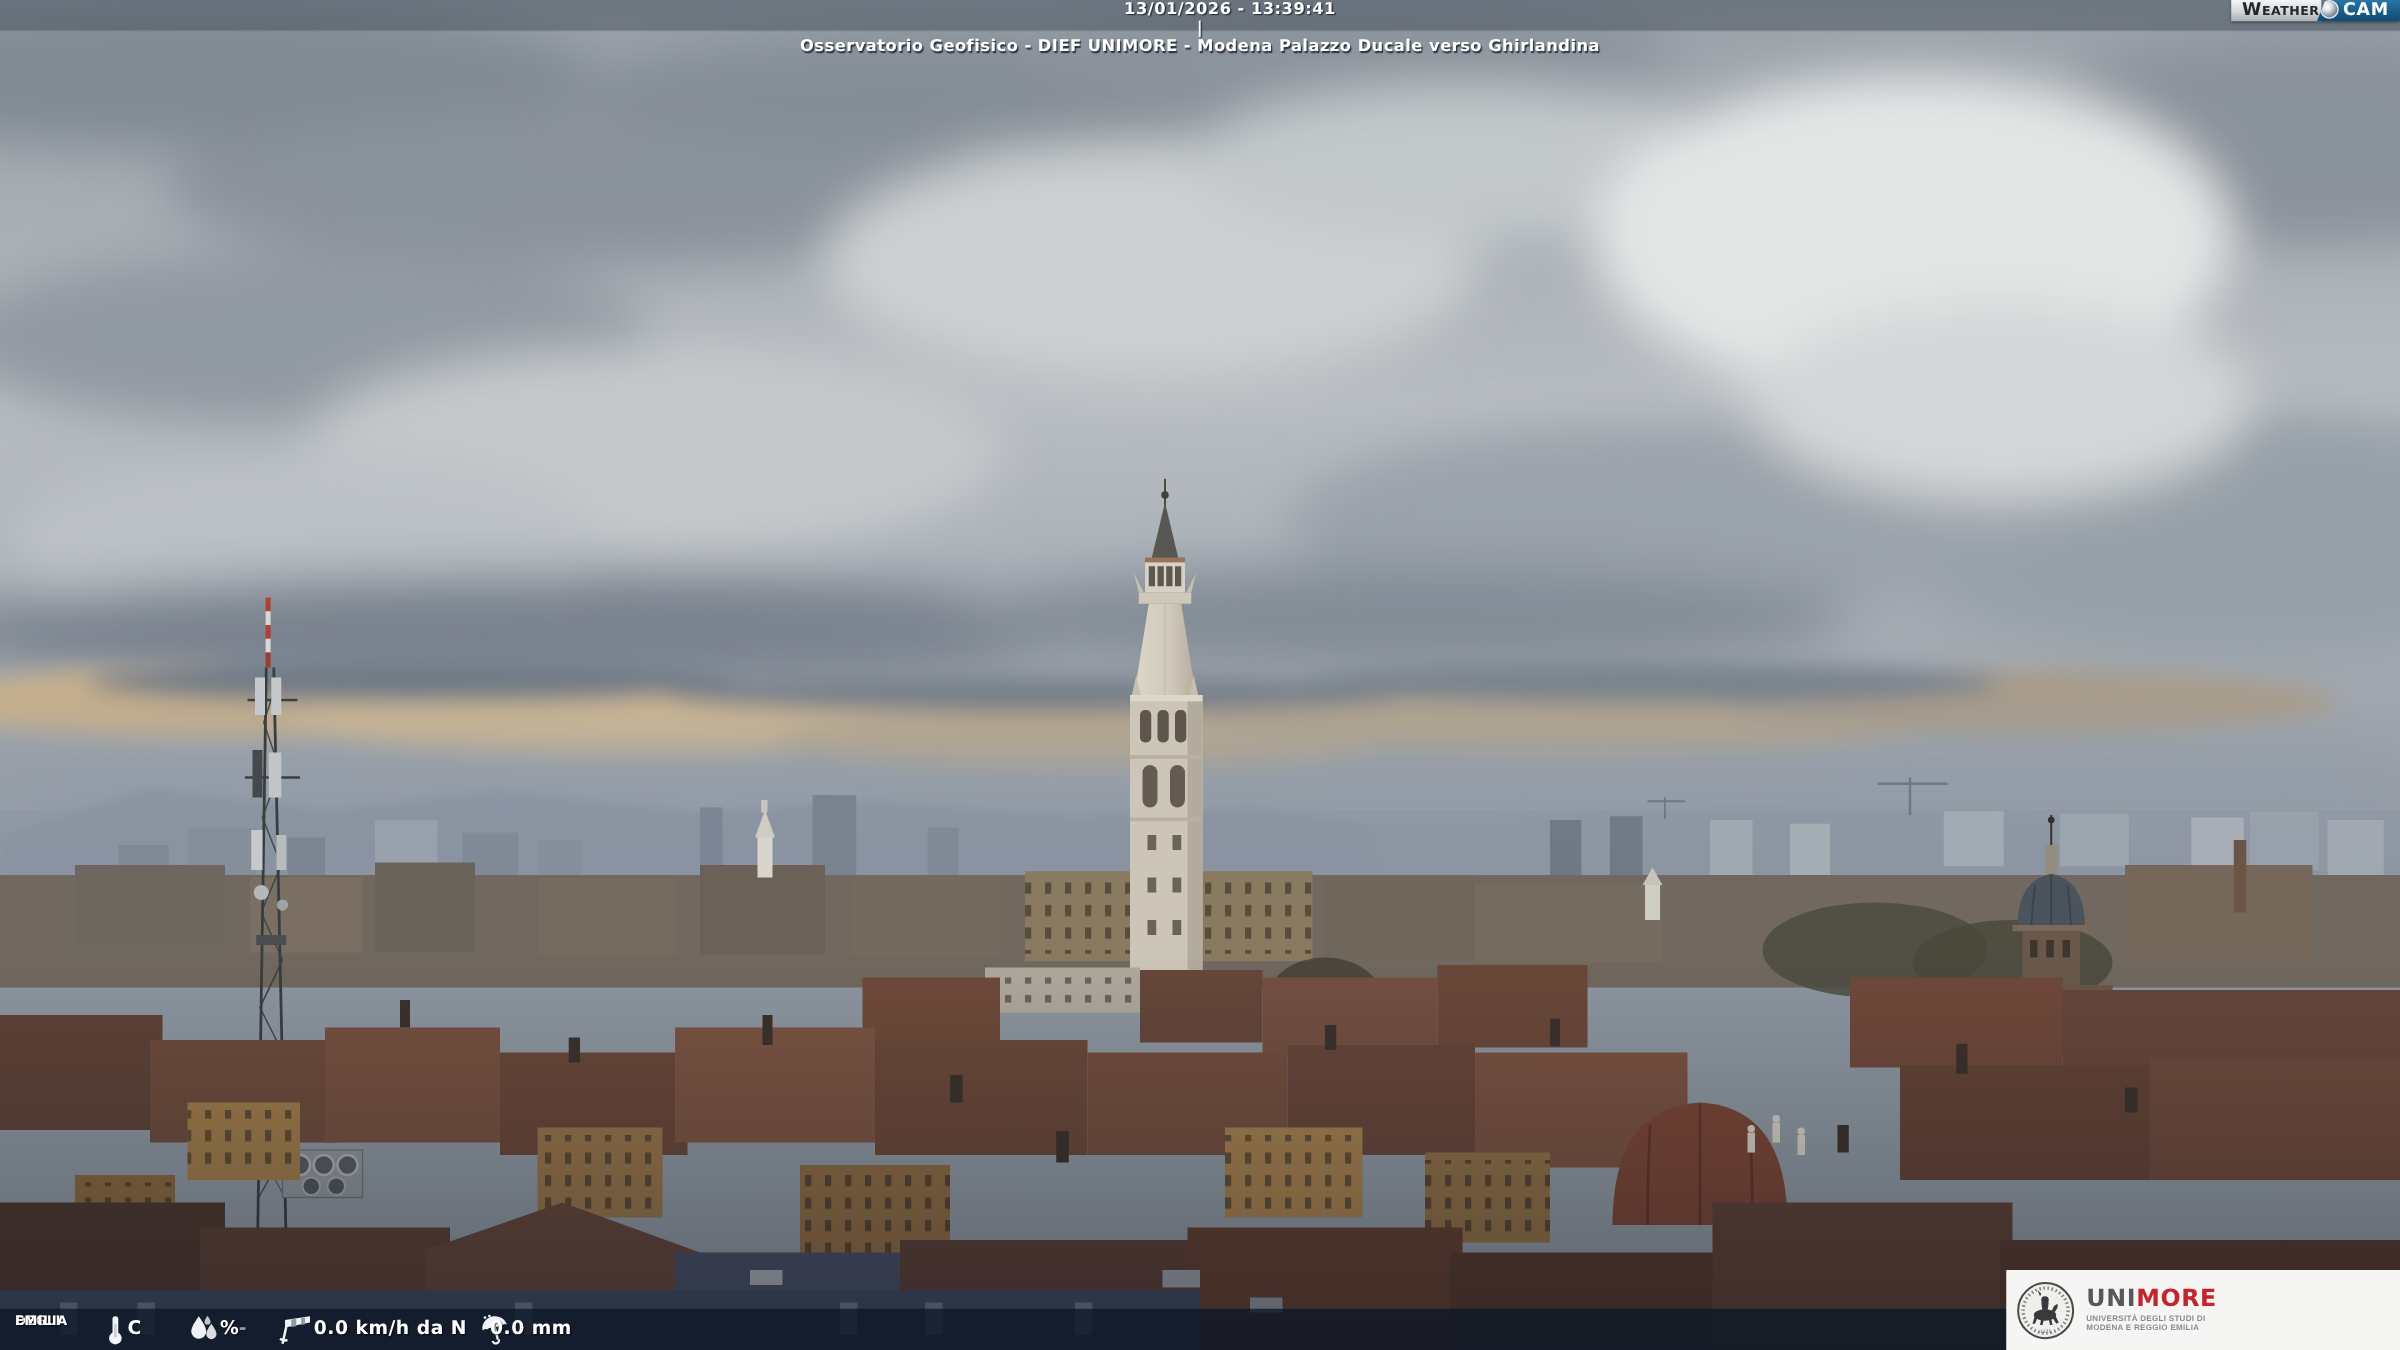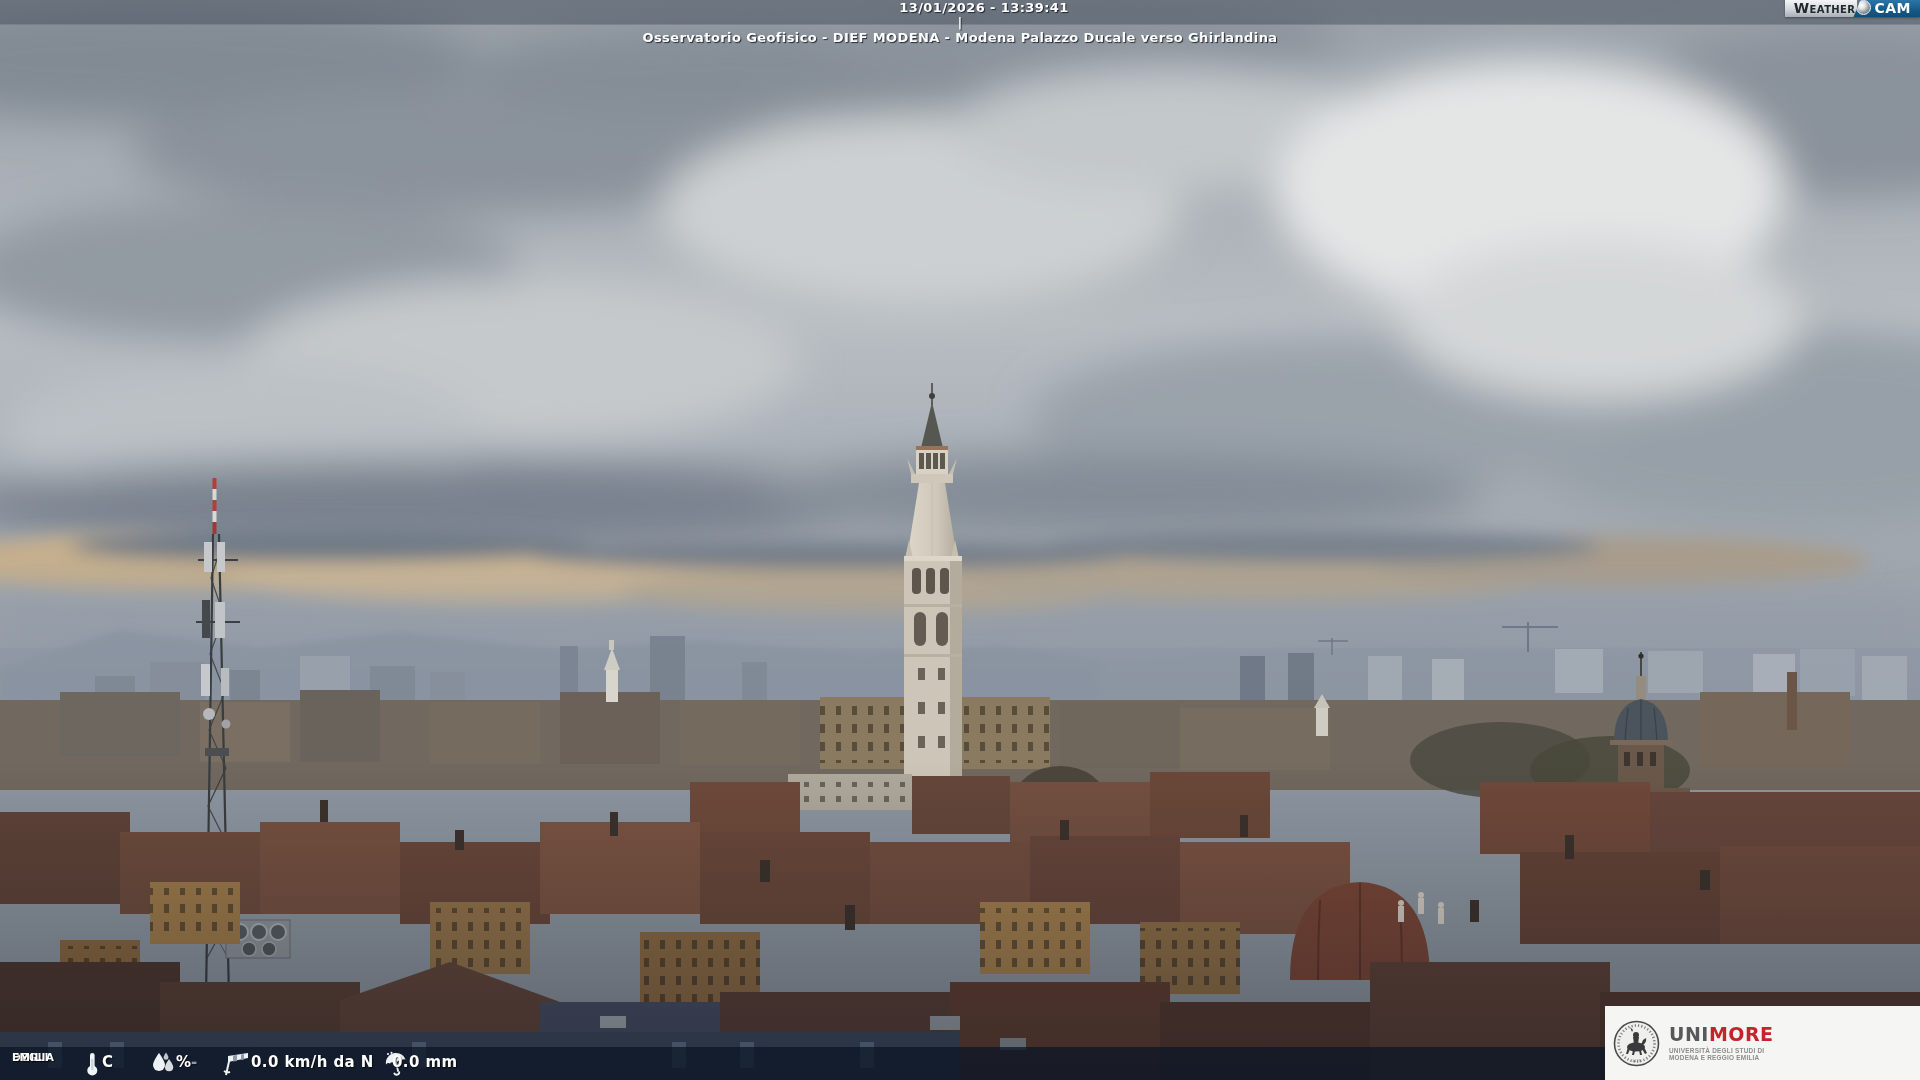--- a/index.html
+++ b/index.html
@@ -70,21 +70,21 @@
     top:6px;font-size:15px;font-weight:bold;letter-spacing:.4px;
     text-shadow:1px 1px 1px rgba(0,0,0,.6);white-space:nowrap;
   }
   .i-thermo{left:84px;}   .v-temp{left:102px;}
   .i-drops{left:150px;}   .v-hum{left:176px;}  .v-hum-dash{left:191px;top:10px;font-size:13px;opacity:.55;font-weight:bold;}
   .i-wind{left:220px;}    .v-wind{left:251px;}
   .i-umbr{left:384px;}    .v-rain{left:392px;}
 
   
   .ulogo{
-    position:absolute;right:0;bottom:0;width:315px;height:74px;
+    position:absolute;right:0;bottom:0;width:315px;height:64px;
     background:#f5f5f3;z-index:7;display:flex;align-items:center;
   }
   .ulogo .seal{margin-left:8px;flex:0 0 auto;}
   .ulogo .ublock{margin-left:9px;flex:0 0 auto;line-height:1;}
   .ulogo .uni-row{font-family:"DejaVu Sans",sans-serif;font-weight:bold;font-size:19px;letter-spacing:.5px;}
   .ulogo .uni-gray{color:#58585a;}
   .ulogo .uni-red{color:#c4242b;}
   .ulogo .usub{margin-top:3px;font-size:6.4px;color:#8b8b8d;letter-spacing:.25px;line-height:7.5px;font-weight:bold;}
   .ulogo .org{margin-left:13px;color:#727275;font-size:15.5px;line-height:21px;letter-spacing:.2px;}
 </style>
@@ -388,21 +388,21 @@
     </g>
 
     <rect x="0" y="760" width="1920" height="320" fill="url(#dusk)"></rect>
   </g>
 </svg>
 </div>
 
 <div class="topbar">
   <span class="ts">13/01/2026 - 13:39:41</span>
   <span class="sep">|</span>
-  <span class="title">Osservatorio Geofisico - DIEF MODENA - Modena Palazzo Ducale verso Ghirlandina</span>
+  <span class="title">Osservatorio Geofisico - DIEF UNIMORE - Modena Palazzo Ducale verso Ghirlandina</span>
 </div>
 
 <div class="wcam">
   <div class="wc-left">
     <span class="wc-word">Weather</span>
   </div>
   <div class="wc-right">
     <span class="lens"></span>
     <span class="wc-cam">CAM</span>
   </div>

